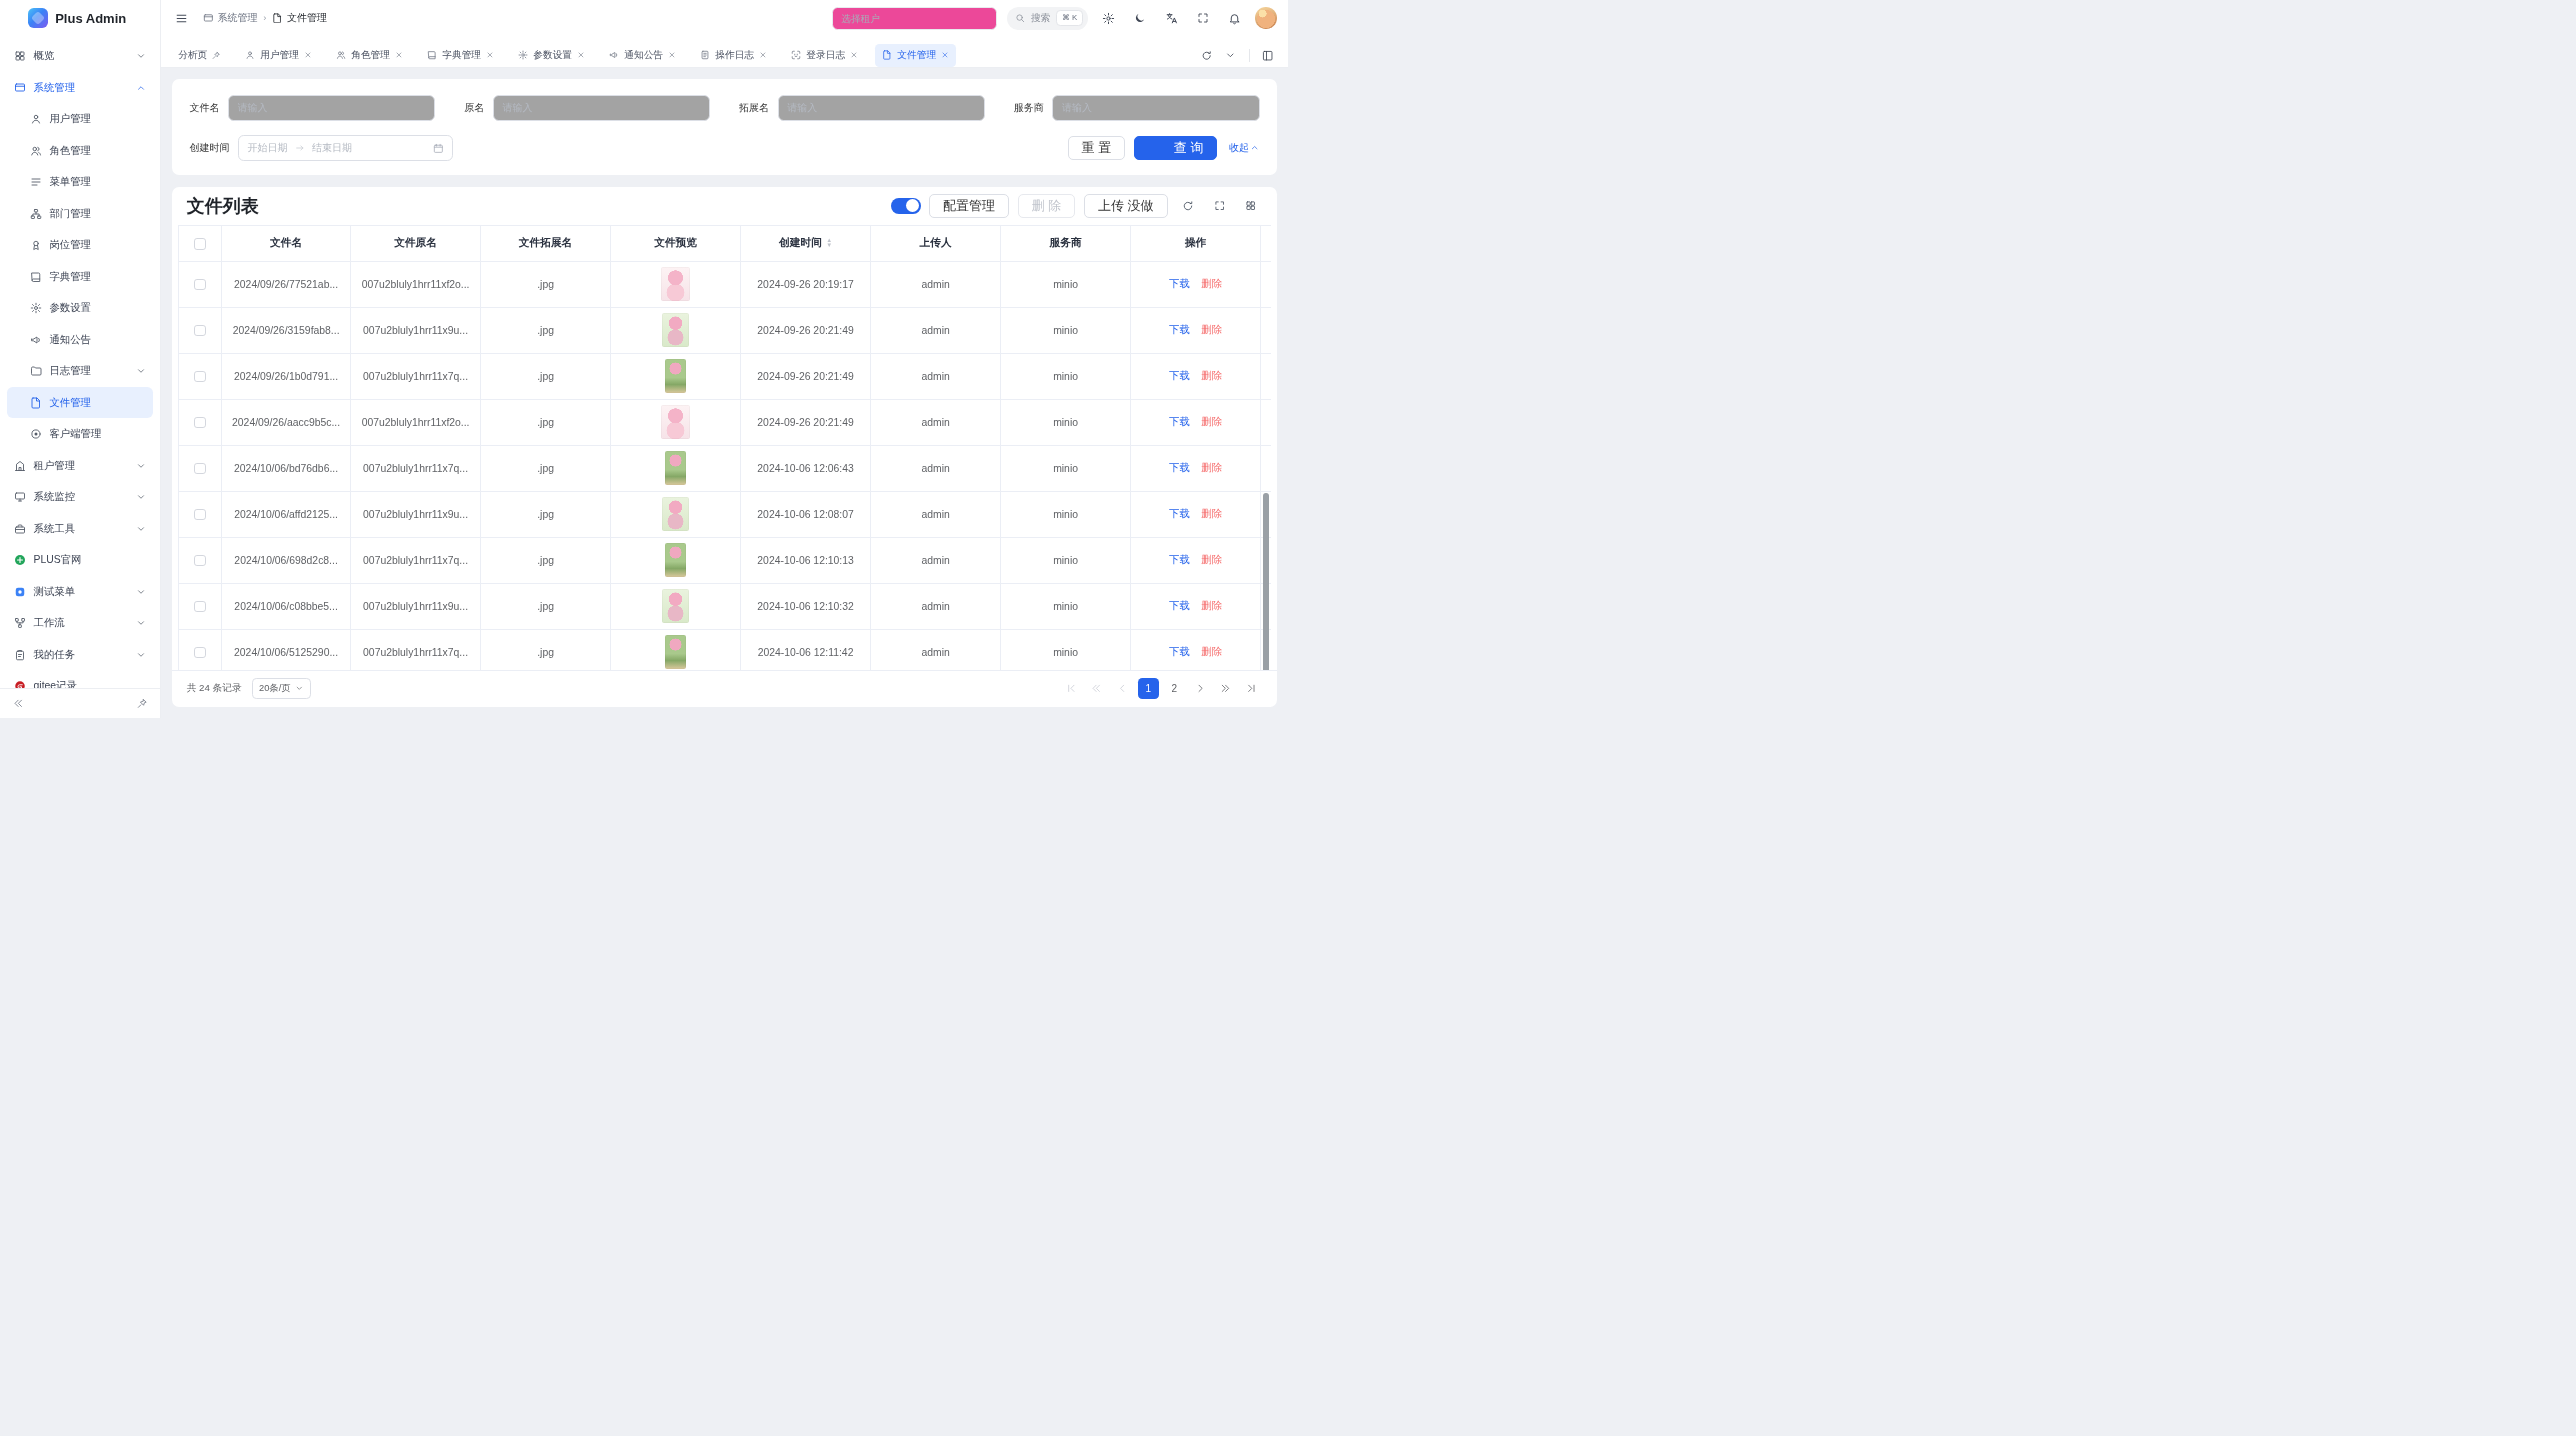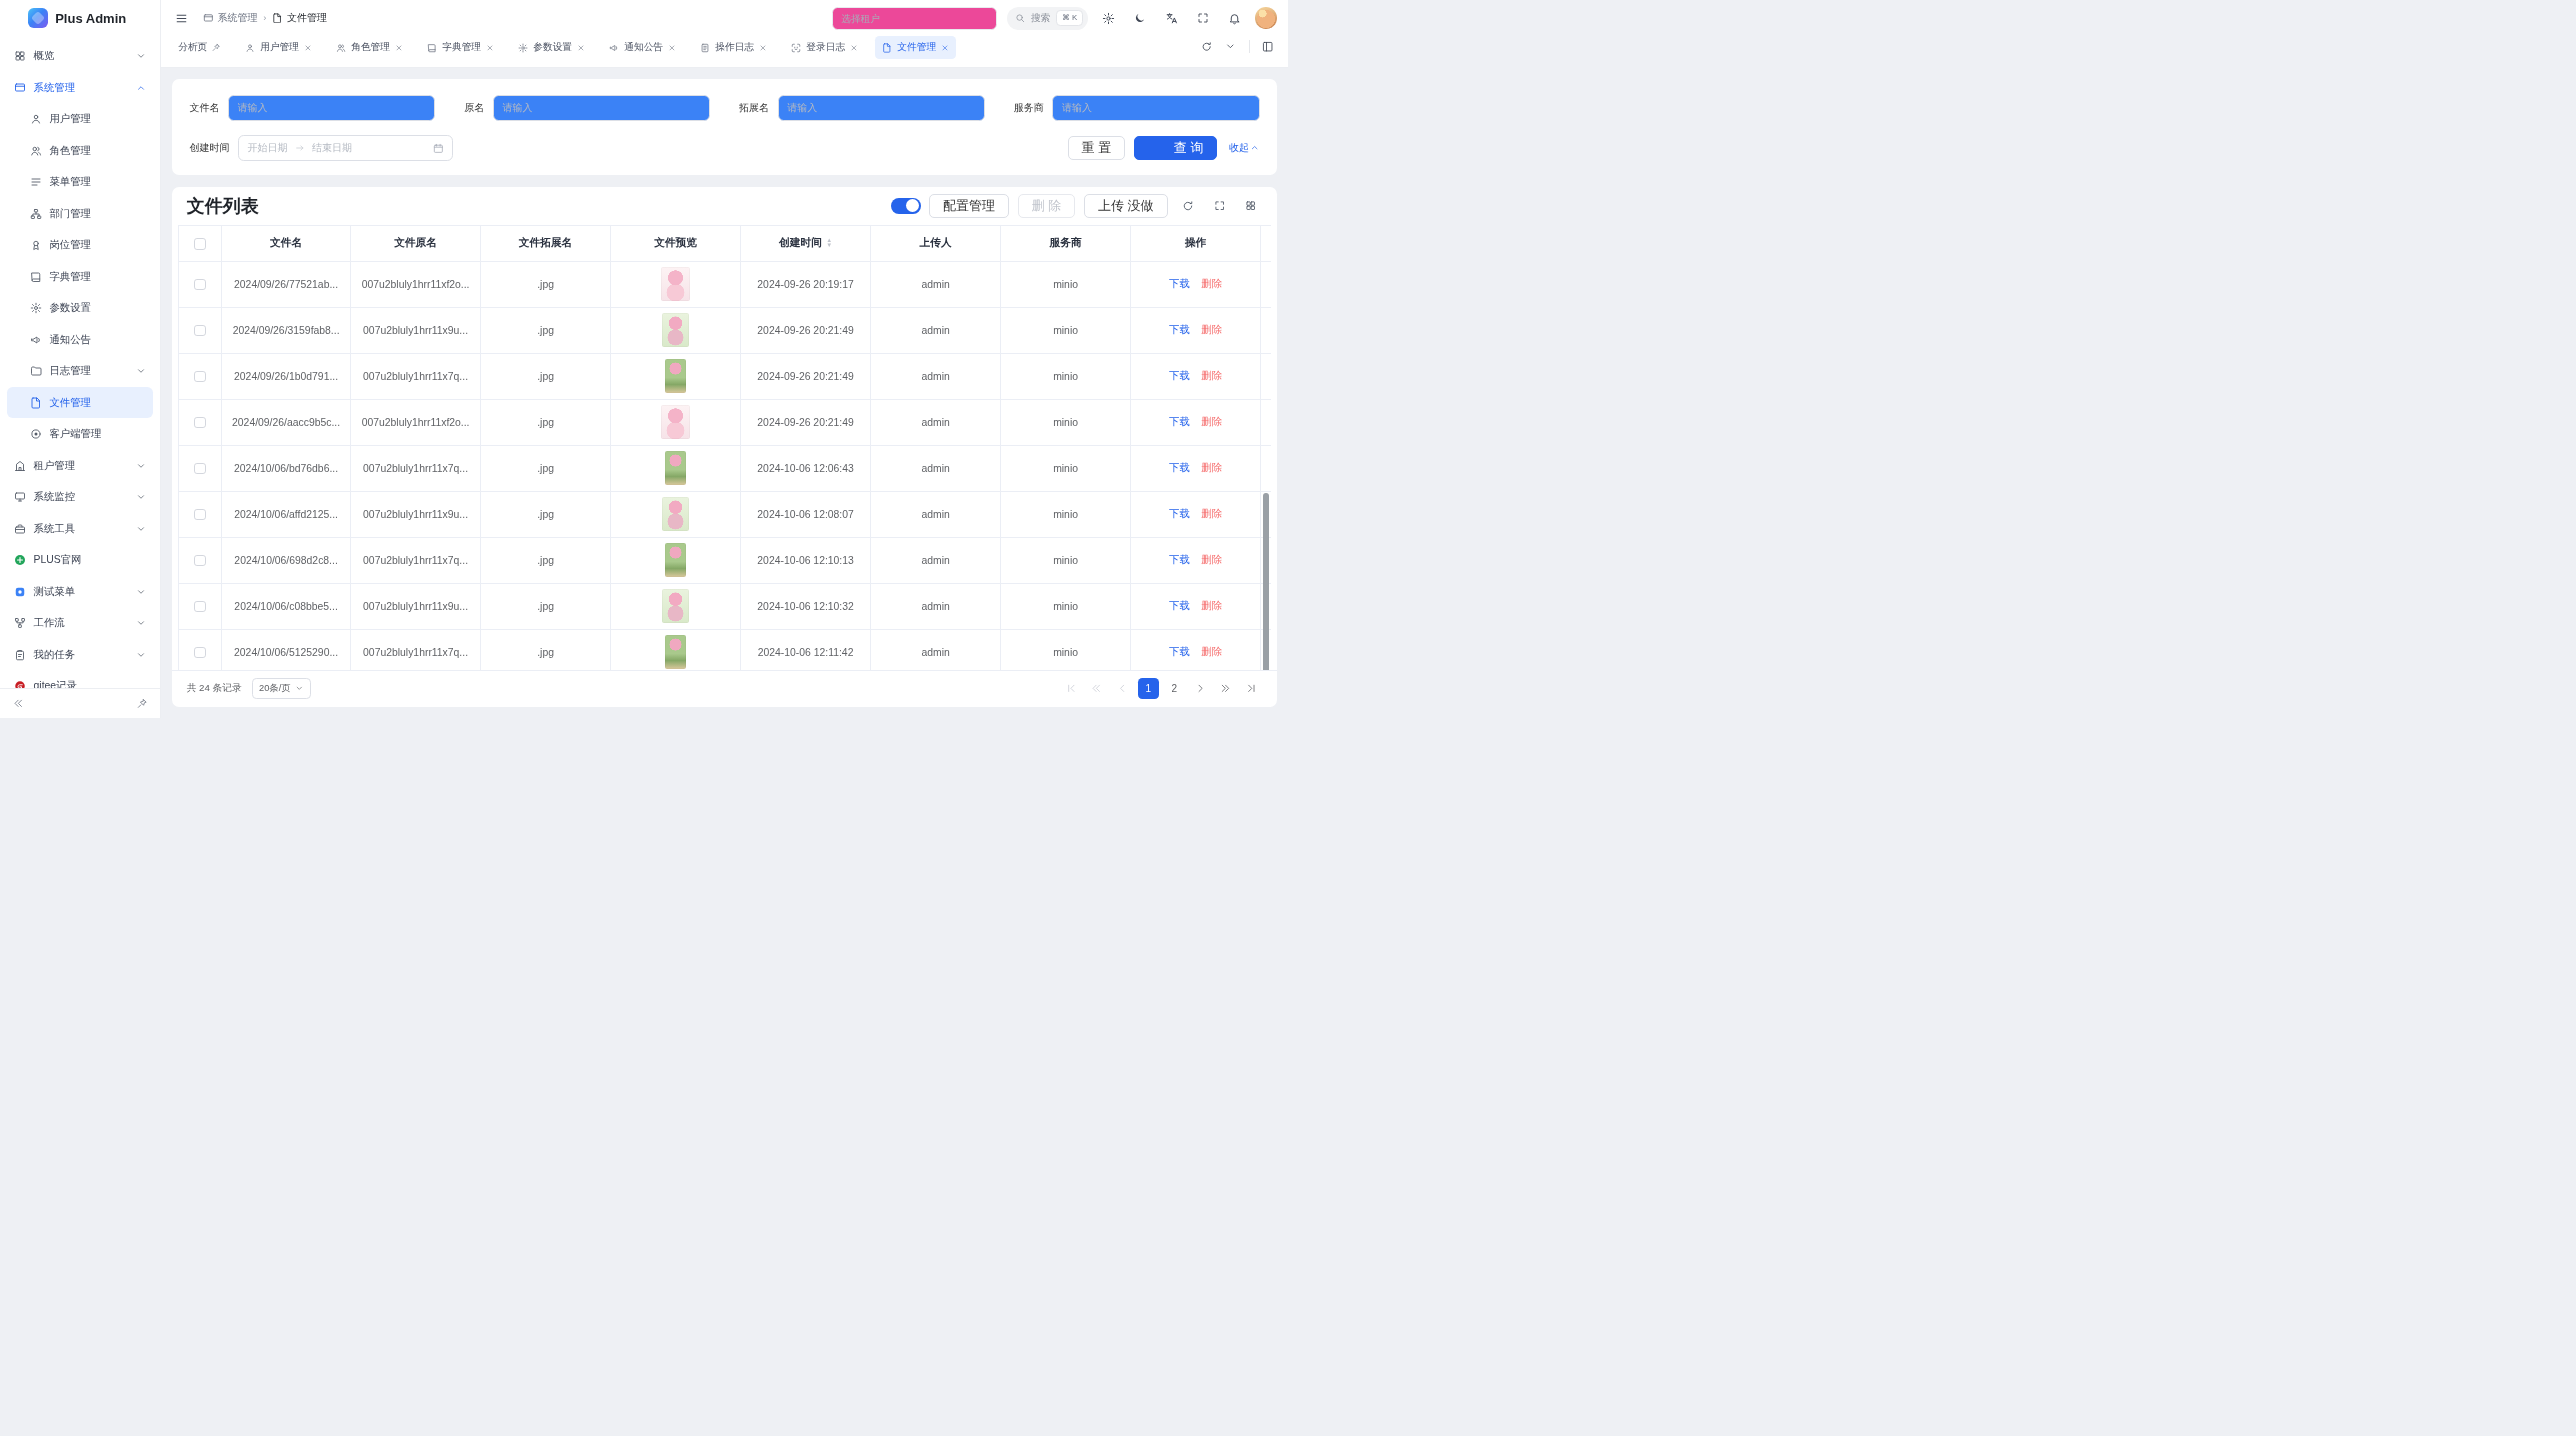--- a/index.html
+++ b/index.html
@@ -35,39 +35,39 @@
   .crumb-sep { color:#9aa0ab; font-size:9.3px; }
   .header-right { margin-left:auto; display:flex; align-items:center; gap:10px; }
   .tenant-input { width:165px; height:23px; background:#ec4899; border:0.7px solid #e8eaee; border-radius:5.7px; font-size:9.7px; color:#333; padding:0 8.6px; outline:none; font-family:inherit; }
   .tenant-input::placeholder { color:#a8adb8; }
   .search-pill { height:23px; background:#f2f3f5; border-radius:11.4px; display:flex; align-items:center; gap:5.7px; padding:0 4.3px 0 8.6px; color:#8a8f99; font-size:9.7px; cursor:pointer; }
   .kbd { background:#fff; border:0.7px solid #e3e5e9; border-radius:4.3px; padding:1.4px 5px; font-size:7.9px; color:#6b7280; line-height:1.3; }
   .avatar { width:21.5px; height:21.5px; border-radius:50%; flex:none; cursor:pointer;
     background:radial-gradient(circle at 35% 30%, #fbe0a8 0 18%, rgba(0,0,0,0) 19%), radial-gradient(circle at 50% 55%, #f0b27e 0 55%, rgba(0,0,0,0) 56%), linear-gradient(160deg,#f7d9a0,#c9804e); }
 
   
-  .tabbar { height:31.5px; background:#fff; border-bottom:0.7px solid #eceef2; display:flex; align-items:flex-start; gap:10px; padding:0 10px; flex:none; }
+  .tabbar { height:31.5px; background:#fff; border-bottom:0.7px solid #eceef2; display:flex; align-items:flex-end; gap:10px; padding:0 10px; flex:none; }
   .tab { display:flex; align-items:center; gap:5px; padding:5px 7.2px; border-radius:4.3px; font-size:9.7px; color:#495060; cursor:pointer; white-space:nowrap; }
   .tab .icon { display:flex; color:#6b7280; }
   .tab .tab-close, .tab .tab-pin { display:flex; color:#9aa0ab; cursor:pointer; }
   .tab.active { background:#e8f0fe; color:var(--accent); }
   .tab.active .icon, .tab.active .tab-close { color:var(--accent); }
   .tb-icons { margin-left:auto; display:flex; align-items:center; gap:2.9px; color:#4b5563; }
   .tb-sep { width:0.7px; height:13px; background:#e5e7eb; margin:0 4.3px; }
 
   
   .content { flex:1; padding:11.4px; display:flex; flex-direction:column; gap:11.4px; overflow:hidden; }
   .card { background:#fff; border-radius:7.2px; }
 
   
   .filter-card { padding:15.7px 17px 14.3px; flex:none; }
   .filter-grid { display:grid; grid-template-columns:repeat(4,1fr); gap:14.3px 29px; }
   .f-field { display:flex; align-items:center; gap:8.6px; }
   .f-label { color:#333; font-weight:500; white-space:nowrap; }
-  .text-input { flex:1; min-width:0; height:26px; border:0.7px solid #dcdfe6; border-radius:5.7px; padding:0 8.6px; font-size:10px; color:#333; outline:none; font-family:inherit; background:#3b82f6; }
+  .text-input { flex:1; min-width:0; height:26px; border:0.7px solid #dcdfe6; border-radius:5.7px; padding:0 8.6px; font-size:10px; color:#333; outline:none; font-family:inherit; background:#a3a3a3; }
   .text-input::placeholder { color:#b4b9c2; }
   .filter-row2 { margin-top:14.3px; display:flex; align-items:center; gap:8.6px; }
   .date-range { width:215px; height:26px; border:0.7px solid #dcdfe6; border-radius:5.7px; display:flex; align-items:center; padding:0 8.6px; gap:7.2px; color:#b4b9c2; font-size:10px; cursor:pointer; }
   .date-range .dr-arrow { color:#c6cad1; display:flex; }
   .date-range .dr-cal { margin-left:auto; color:#a8adb8; display:flex; }
   .filter-actions { margin-left:auto; display:flex; align-items:center; gap:8.6px; }
   .btn { height:24px; padding:0 13px; border-radius:5px; font-size:13px; border:0.7px solid #dcdfe6; background:#fff; color:#333; display:inline-flex; align-items:center; justify-content:center; gap:4.3px; cursor:pointer; white-space:nowrap; font-family:inherit; }
   .btn-primary { background:var(--accent); border-color:var(--accent); color:#fff;padding-left:39px; }
   .btn-disabled { color:#c0c4cc; border-color:#e7e9ee; cursor:not-allowed; }
   .collapse-link { color:var(--accent); display:flex; align-items:center; gap:1.4px; cursor:pointer; font-size:10px; margin-left:2.9px; }

